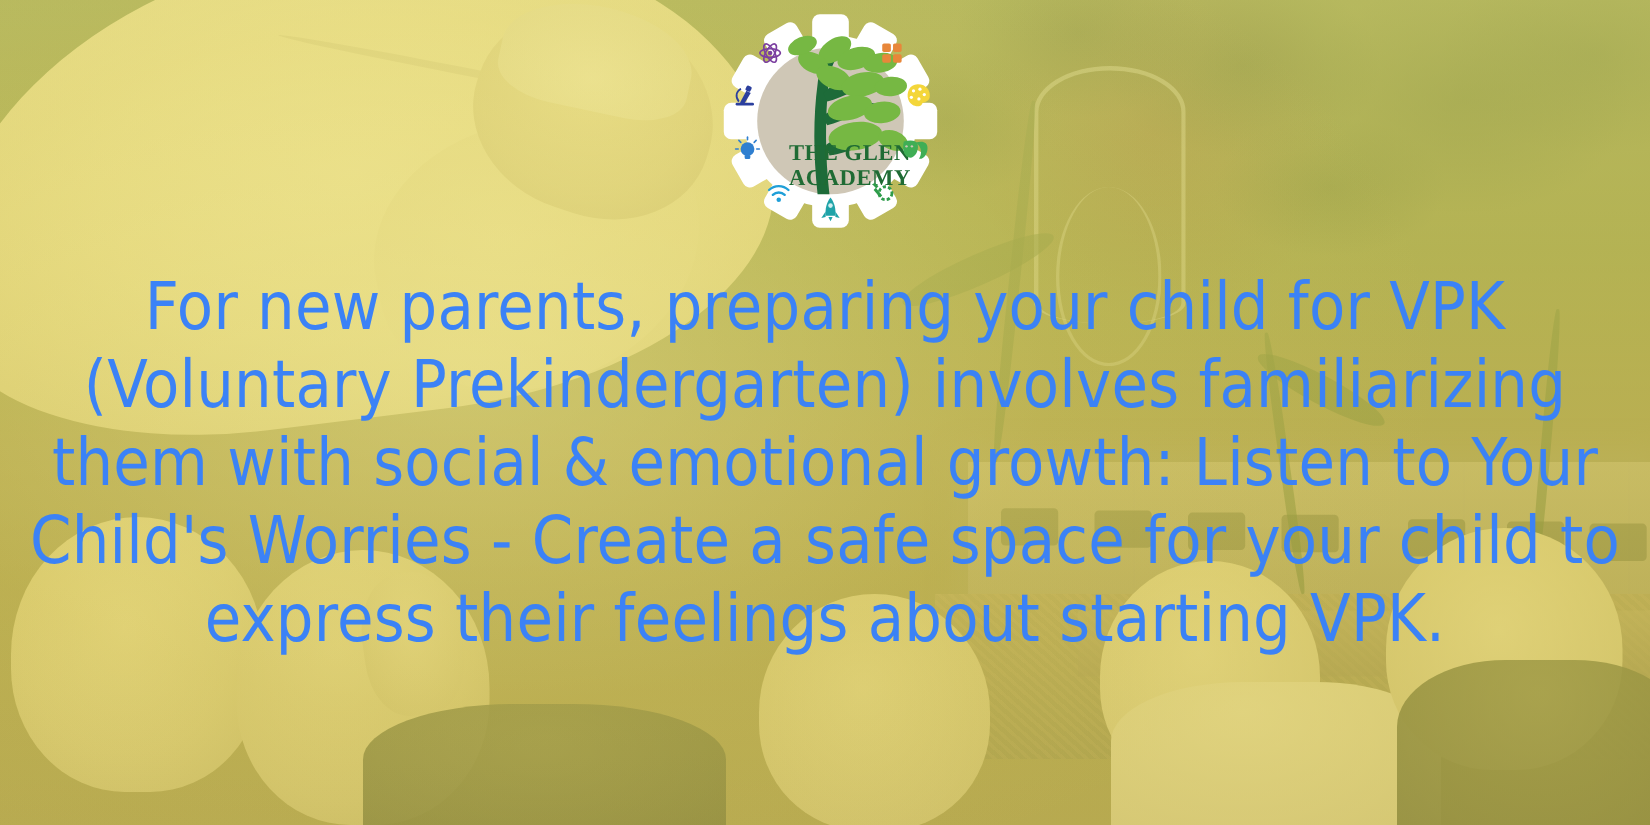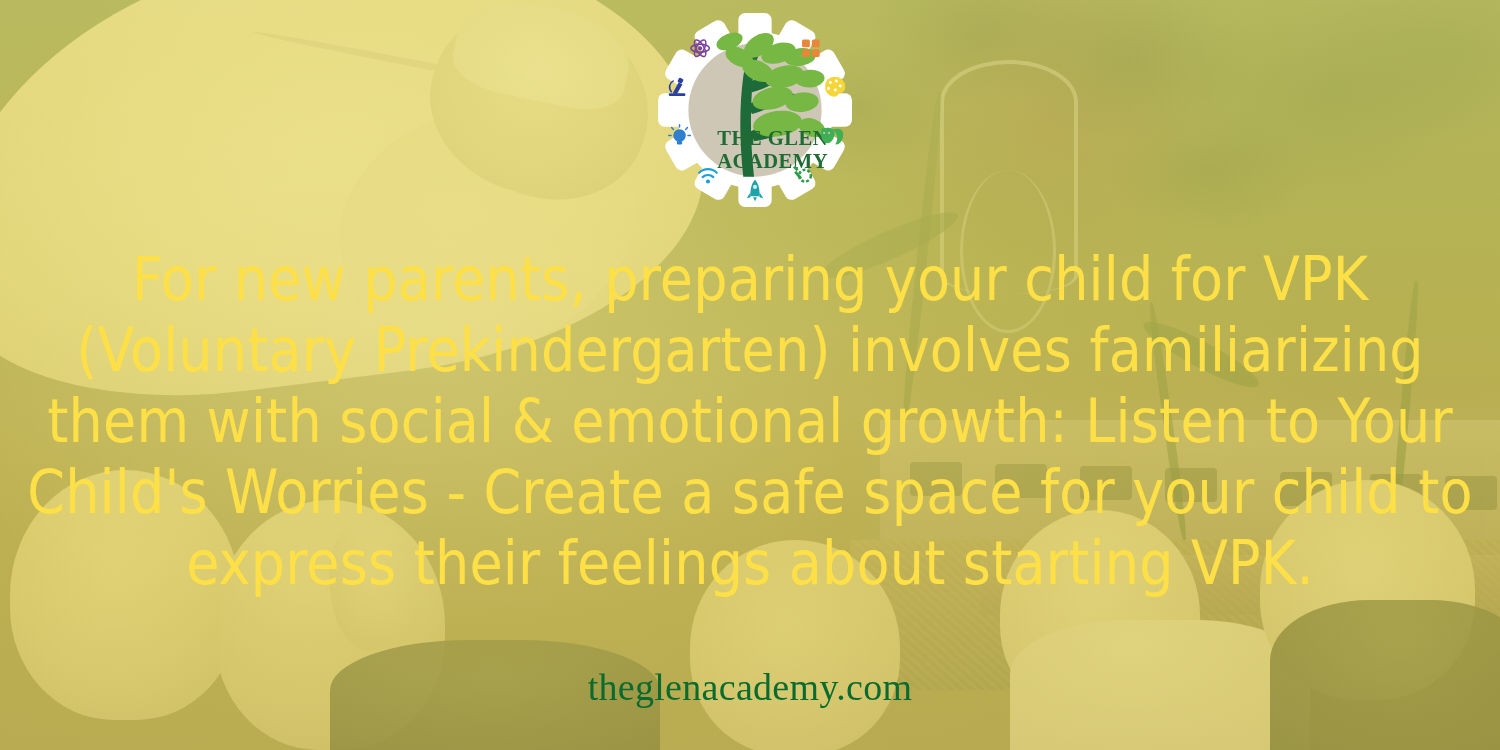--- a/index.html
+++ b/index.html
@@ -192,21 +192,21 @@
   }
   .logo-wrap svg { display: block; }
 
   
   .headline {
     position: absolute;
     left: 0;
     top: 244px;
     width: 1500px;
     text-align: center;
-    color: #fde047;
+    color: #3b82f6;
     font-family: "DejaVu Sans Condensed", "Liberation Sans Narrow", "Liberation Sans", sans-serif;
     font-size: 60px;
     line-height: 71px;
     font-weight: 400;
     letter-spacing: 0.2px;
     white-space: pre-line;
     padding: 0 24px;
     box-sizing: border-box;
   }
   .website {
@@ -412,15 +412,14 @@
         <rect x="-9" y="-9" width="8" height="8" rx="1.6"></rect>
         <rect x="1" y="-9" width="8" height="8" rx="1.6"></rect>
         <rect x="-9" y="1" width="8" height="8" rx="1.6"></rect>
         <rect x="1" y="1" width="8" height="8" rx="1.6"></rect>
       </g>
     </svg>
   </div>
 
   <div class="headline">For new parents, preparing your child for VPK (Voluntary Prekindergarten) involves familiarizing them with social &amp; emotional growth: Listen to Your Child's Worries - Create a safe space for your child to express their feelings about starting VPK.</div>
 
-  <div class="website">theglenacademy.com</div>
 
 </div>
 
 </body></html>

